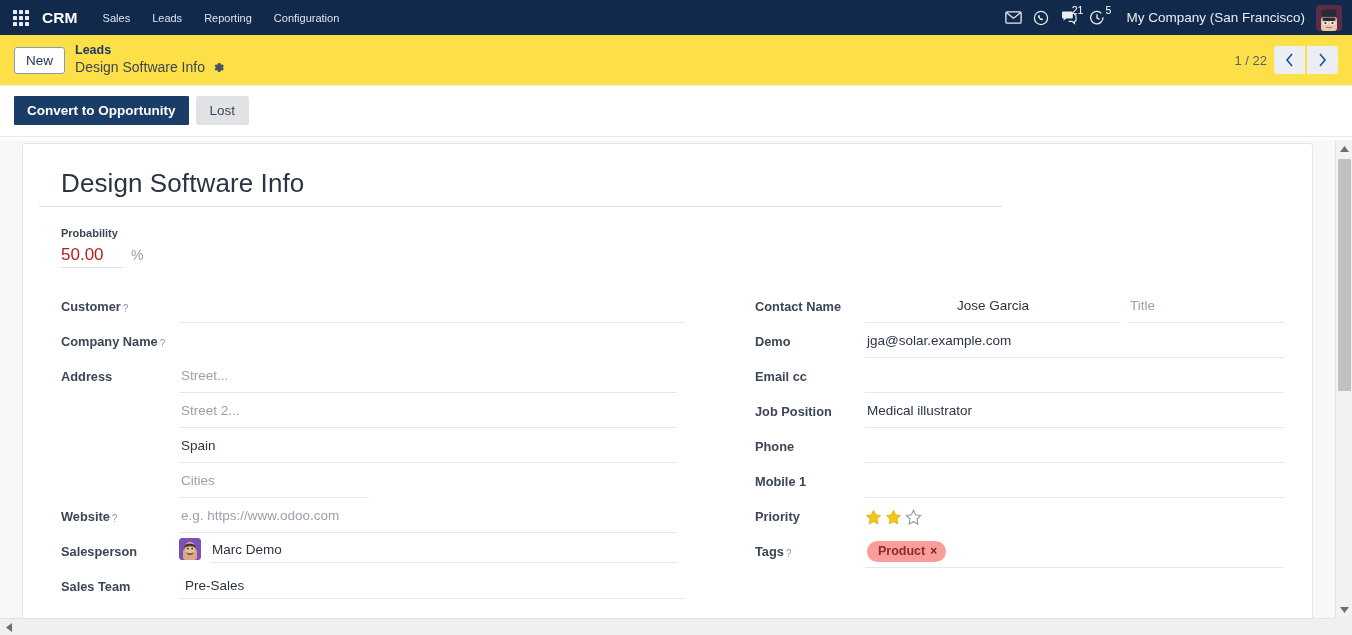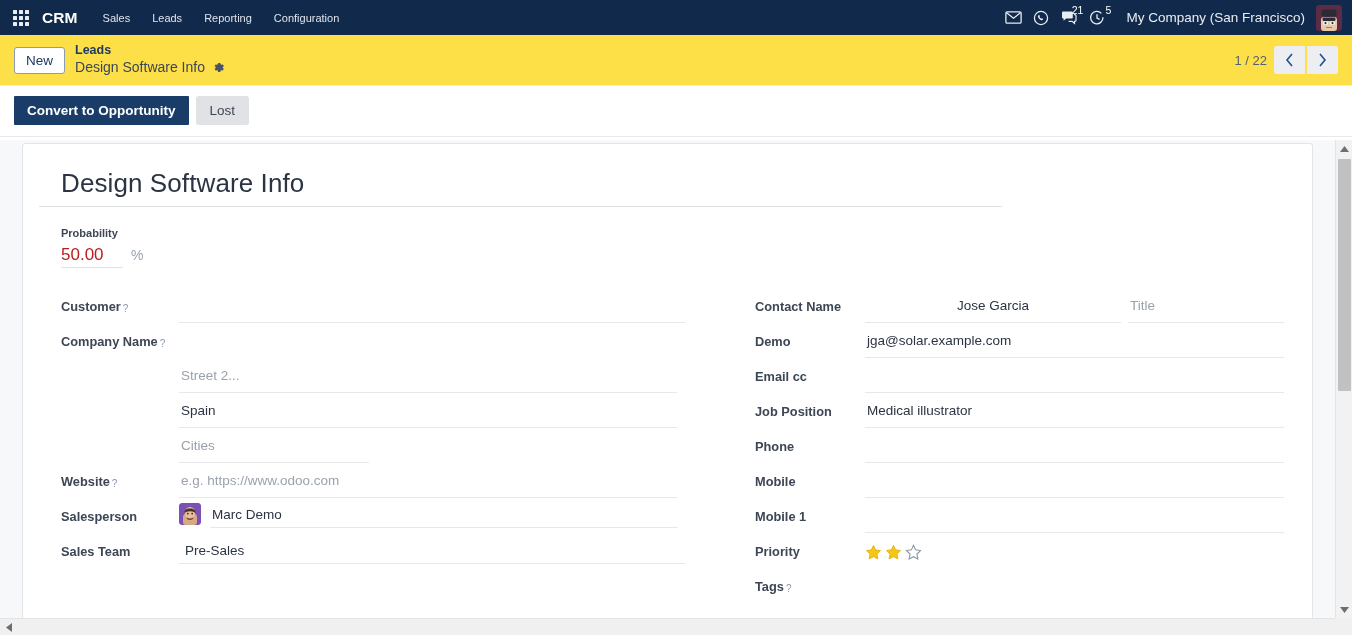--- a/index.html
+++ b/index.html
@@ -503,20 +503,26 @@
             <div class="fld-input"></div>
           </div>
 
           <div class="fld">
             <div class="fld-label lbl-w-left">
               <span>Company Name</span>
               <span class="q">?</span>
             </div>
           </div>
 
+          <div class="fld">
+            <div class="fld-label lbl-w-left">
+              <span>Address</span>
+            </div>
+            <div class="fld-input ph w-street">Street...</div>
+          </div>
 
           <div class="fld">
             <div class="spacer-lbl"></div>
             <div class="fld-input ph w-street">Street 2...</div>
           </div>
 
 
           <div class="fld">
             <div class="spacer-lbl"></div>
             <div class="fld-input w-country">Spain</div>
@@ -597,26 +603,20 @@
             <div class="fld-input">Medical illustrator</div>
           </div>
 
           <div class="fld">
             <div class="fld-label lbl-w-right">
               <span>Phone</span>
             </div>
             <div class="fld-input"></div>
           </div>
 
-          <div class="fld">
-            <div class="fld-label lbl-w-right">
-              <span>Mobile</span>
-            </div>
-            <div class="fld-input"></div>
-          </div>
 
           <div class="fld">
             <div class="fld-label lbl-w-right">
               <span>Mobile 1</span>
             </div>
             <div class="fld-input"></div>
           </div>
 
           <div class="fld">
             <div class="fld-label lbl-w-right">
@@ -639,20 +639,26 @@
                   </svg>
               </span>
             </div>
           </div>
 
           <div class="fld">
             <div class="fld-label lbl-w-right">
               <span>Tags</span>
               <span class="q">?</span>
             </div>
+            <div class="tags-row">
+              <span class="tag-pill">
+                <span>Product</span>
+                <span class="tag-x">×</span>
+              </span>
+            </div>
           </div>
 
         </div>
       </div>
     </div>
   </div>
 
   <div class="vscroll">
     <div class="vs-arrow">
       <svg width="9" height="6" viewBox="0 0 9 6" fill="#6e6e6e">

